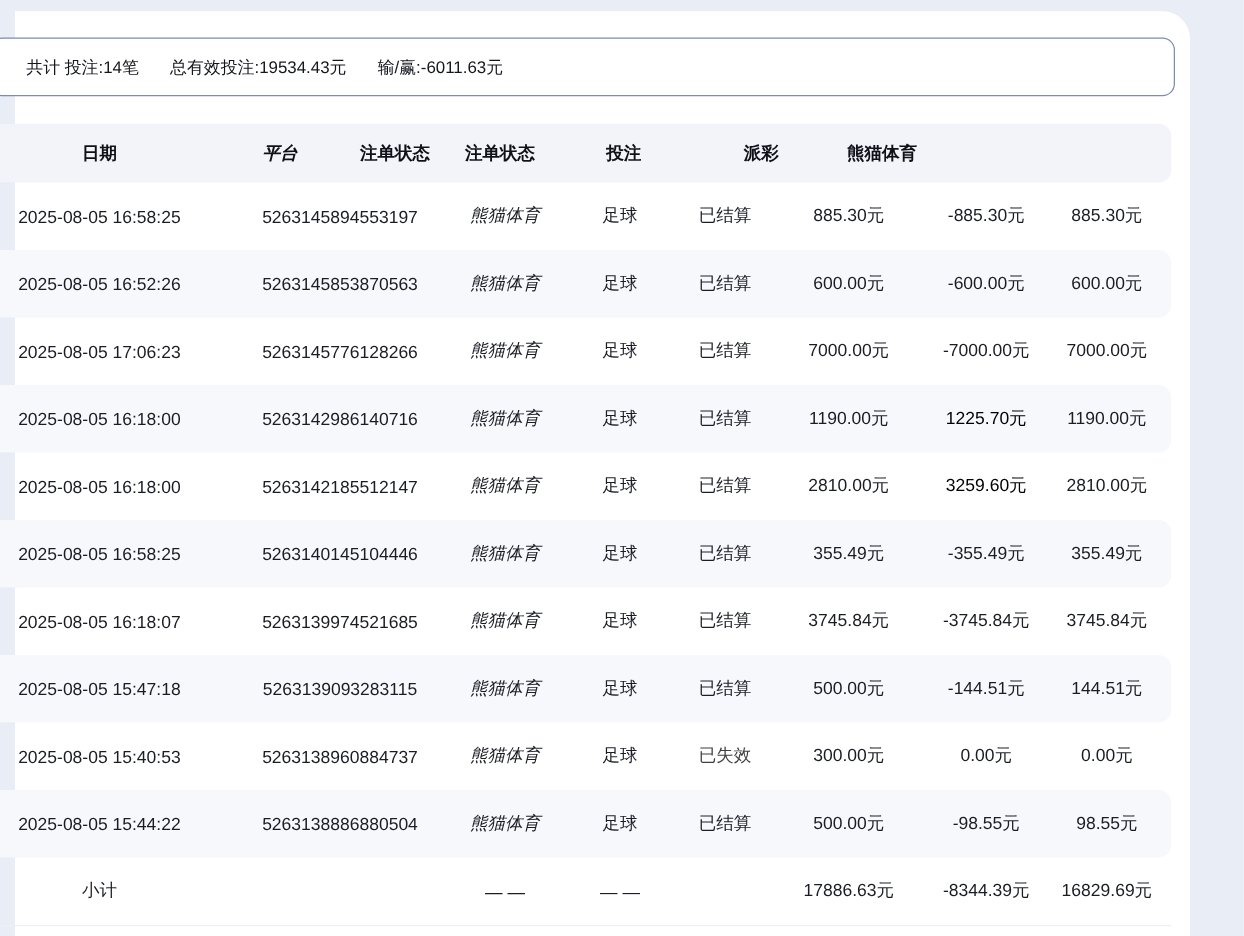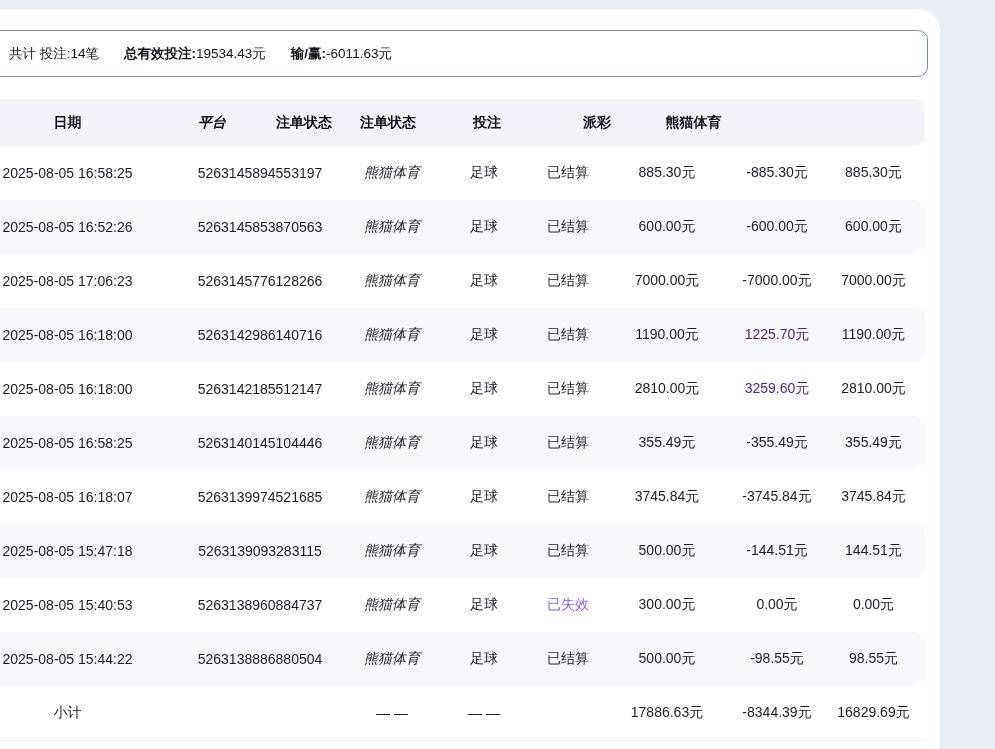--- a/index.html
+++ b/index.html
@@ -3,40 +3,40 @@
 <meta charset="utf-8">
 <style>
   html,body{margin:0;padding:0;}
   body{
     width:995px;height:749px;overflow:hidden;position:relative;
     background:#e8edf6;
     font-family:"Liberation Sans","DejaVu Sans",sans-serif;
     color:#1b1d25;
   }
   .card{
-    position:absolute;top:9px;left:0;
+    position:absolute;top:9px;left:12px;
     width:940px;height:740px;
     background:#ffffff;
     border-radius:0 22px 0 0;
   }
   
   .summary-box{
     margin-top:21px;margin-left:-20px;
     width:948px;height:47px;
     box-sizing:border-box;
     border:1px solid #7e8cb0;
     border-radius:10px;
     background:#ffffff;
     display:flex;align-items:center;
     padding-left:28px;
     font-size:13.5px;color:#14161e;
     white-space:pre;
   }
   .summary-box b{font-weight:400;}
-  .summary-box .gap{margin-left:25px;font-weight:bold;}
+  .summary-box .gap{margin-left:25px;}
   
   .btable{
     margin-top:22px;margin-left:-35px;
     width:960px;
     font-size:14px;
   }
   .trow,.thead{display:flex;align-items:center;}
   .thead{
     height:47px;
     background:#f2f4f9;
@@ -51,22 +51,22 @@
   .subtotal{border-bottom:1px solid #eef0f6;}
   .cell{text-align:center;box-sizing:border-box;}
   .c1{width:205px;}
   .c2{width:180px;}
   .c3{width:84px;font-style:italic;}
   .c4{width:100px;}
   .c5{width:68px;}
   .c6{width:130px;}
   .c7{width:90px;}
   .c8{width:103px;}
-  .status-invalid{color:#8b5cf6;}
-  .payout-win{color:#4c1d95;}
+  .status-invalid{color:#404040;}
+  .payout-win{color:#000000;}
 </style>
 </head>
 <body>
 
 <div class="card">
 
   <div class="summary-box">
     <span>共计 投注:</span><b>14笔</b>
     <span class="gap">总有效投注:</span><b>19534.43</b><span>元</span>
     <span class="gap">输/赢:</span><b>-6011.63</b><span>元</span>

